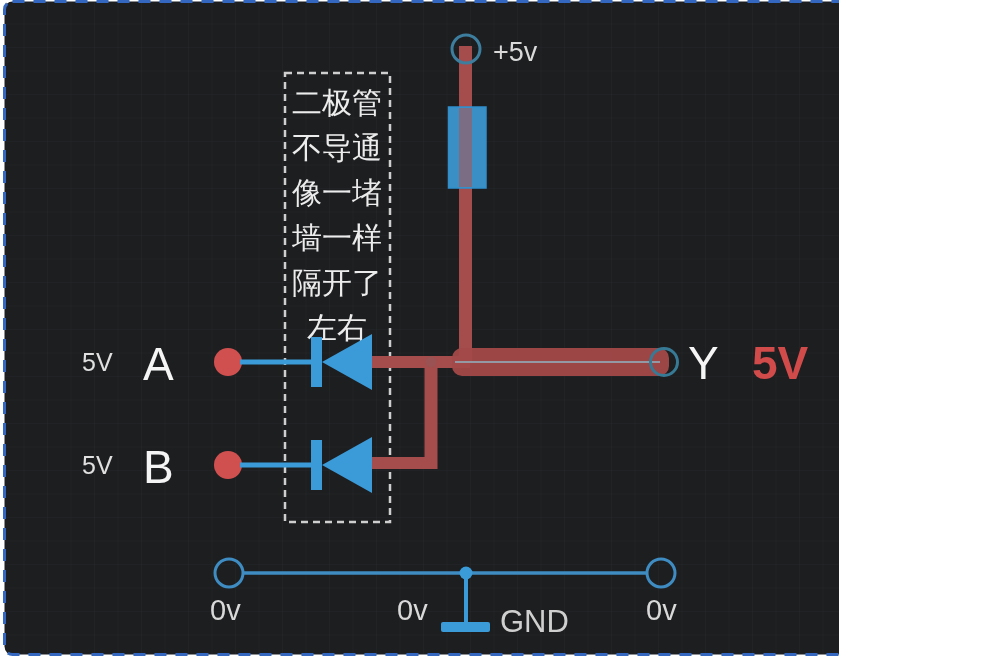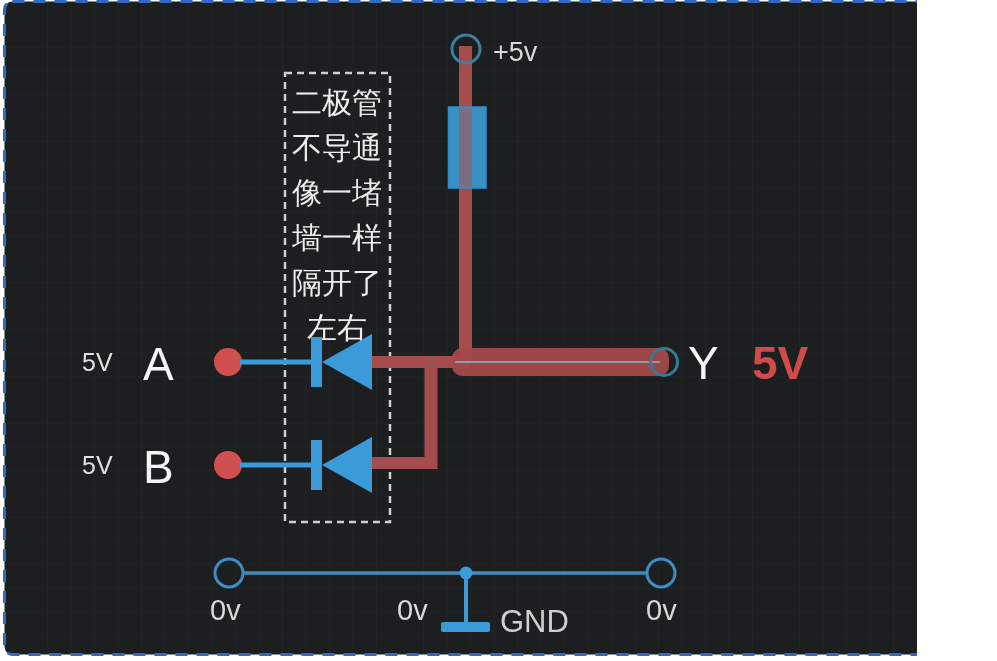--- a/index.html
+++ b/index.html
@@ -1,18 +1,18 @@
 <!DOCTYPE html>
 <html><head>
 <meta charset="utf-8">
 <style>
   html,body{margin:0;padding:0;background:#ffffff;}
   .stage{
     position:relative;
-    width:917px;height:661px;
+    width:839px;height:661px;
     background:#ffffff;
     font-family:"Liberation Sans","DejaVu Sans",sans-serif;
     overflow:hidden;
   }
   svg{display:block;}
   text{font-family:"Liberation Sans","DejaVu Sans",sans-serif;}
   .cjk{font-family:"DejaVu Sans",sans-serif;}
 </style>
 </head>
 <body>

